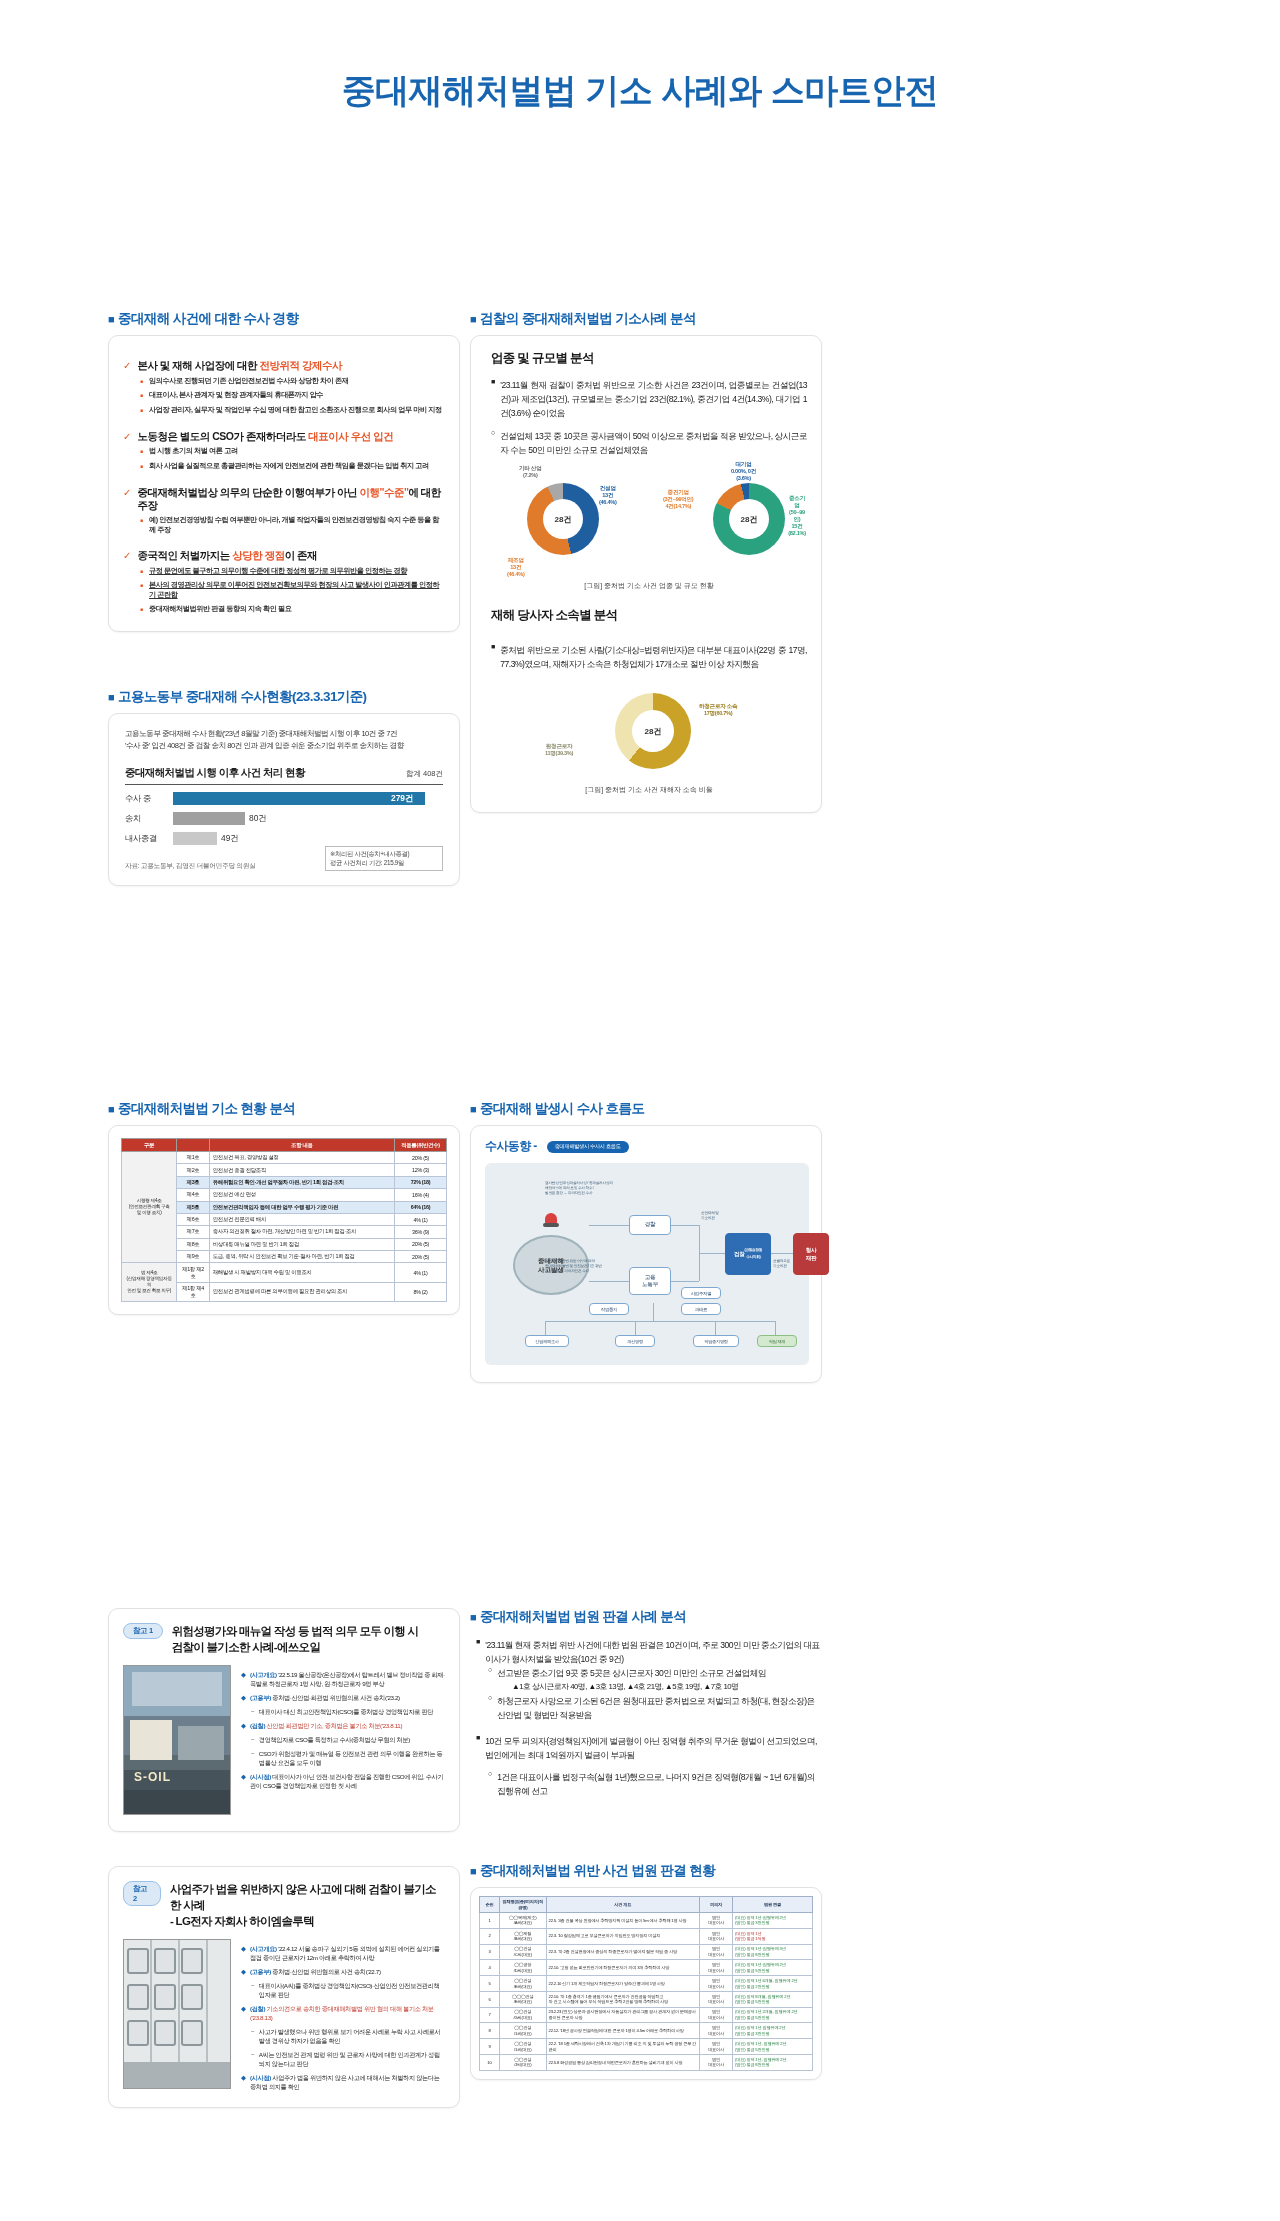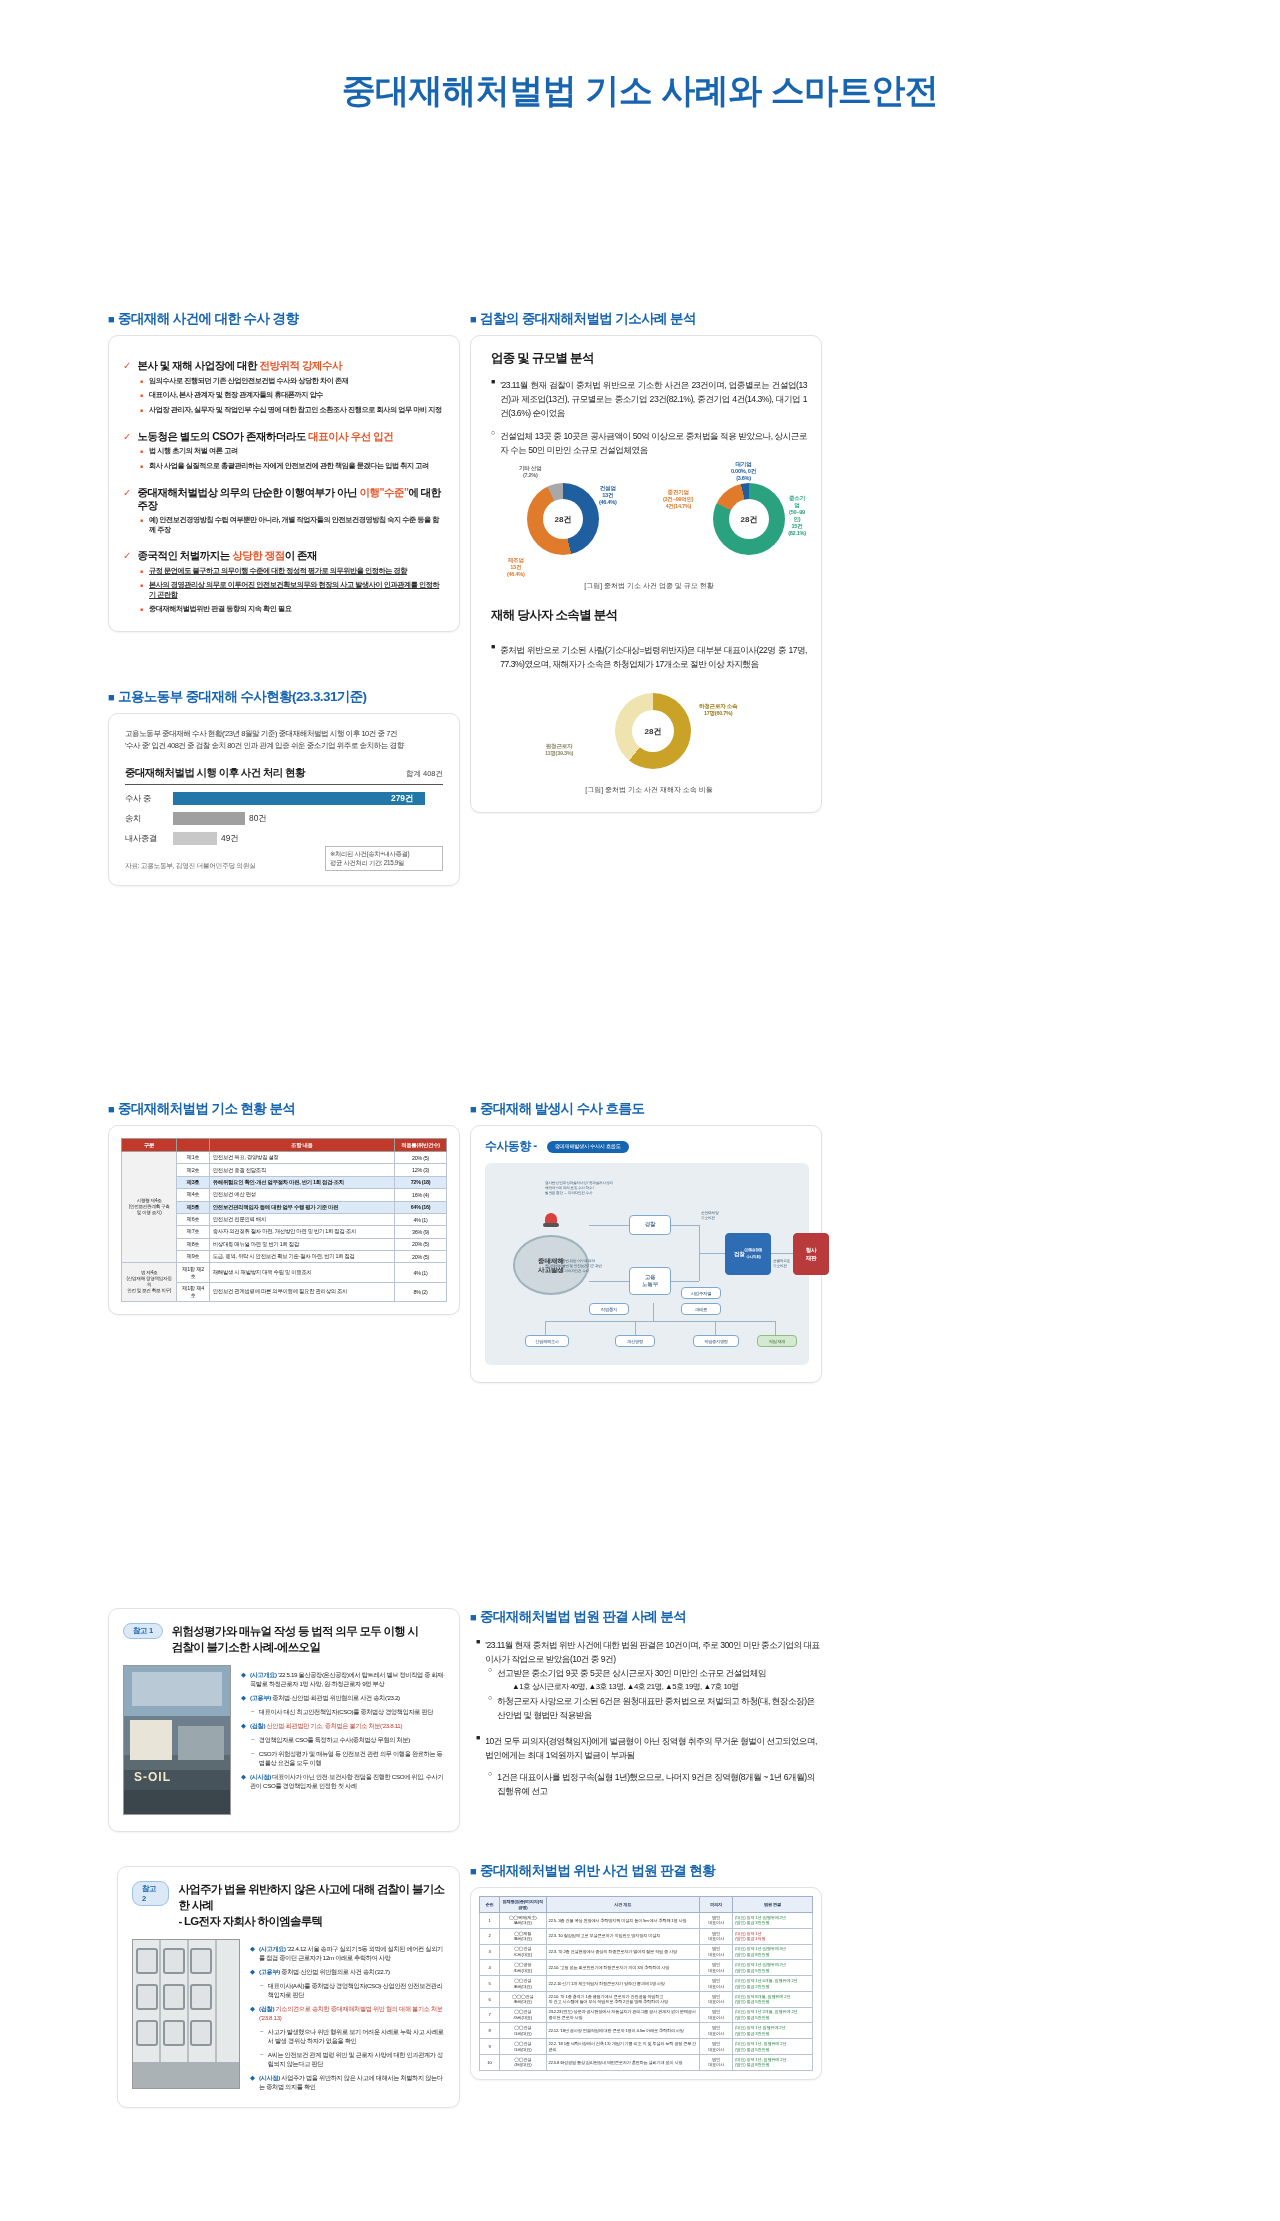--- a/index.html
+++ b/index.html
@@ -493,21 +493,21 @@
         <div class="dia">
             <span class="d">◆</span>
             <span class="dt"><span class="nm">(시사점)</span> <span>대표이사가 아닌 안전·보건사항 전담을 진행한 CSO에 위임, 수사기관이 CSO를 경영책임자로 인정한 첫 사례</span></span>
           </div>
       </div>
     </div>
   </div>
 </div>
 
 <div class="col-l" style="top:1866px;">
-  <div class="card" style="padding:14px 14px 16px 14px;margin-left:9px;">
+  <div class="card" style="padding:14px 14px 16px 14px;">
     <div style="display:flex;gap:9px;align-items:flex-start;">
       <span class="ref-badge">참고 2</span>
       <div class="ref-title" style="white-space:pre-line;">사업주가 법을 위반하지 않은 사고에 대해 검찰이 불기소한 사례
 - LG전자 자회사 하이엠솔루텍</div>
     </div>
 
     <div style="display:flex;gap:10px;margin-top:10px;">
       <div class="photo" style="width:108px;height:150px;flex:none;background:#cfd3d6;">
         <div style="position:absolute;left:0;top:0;width:100%;height:100%;
                     background:repeating-linear-gradient(90deg,#e6e9ea 0 26px,#b9c0c4 26px 28px),
@@ -558,21 +558,21 @@
   </div>
 </div>
 
 <div class="col-r" style="top:1608px;">
   <div class="sec-head">
     <span class="sq">■</span><span>중대재해처벌법 법원 판결 사례 분석</span>
   </div>
   <div style="margin-top:12px;padding-left:6px;">
     <div style="display:flex;gap:5px;">
       <span class="blk">■</span>
-      <div class="p-body">'23.11월 현재 중처법 위반 사건에 대한 법원 판결은 10건이며, 주로 300인 미만 중소기업의 대표이사가 작업으로 받았음(10건 중 9건)</div>
+      <div class="p-body">'23.11월 현재 중처법 위반 사건에 대한 법원 판결은 10건이며, 주로 300인 미만 중소기업의 대표이사가 형사처벌을 받았음(10건 중 9건)</div>
     </div>
     <div style="display:flex;gap:5px;padding-left:12px;">
       <span class="blk">○</span>
       <div class="p-body">선고받은 중소기업 9곳 중 5곳은 상시근로자 30인 미만인 소규모 건설업체임</div>
     </div>
     <div class="p-body" style="padding-left:36px;font-size:7.8px;">▲1호 상시근로자 40명, ▲3호 13명, ▲4호 21명, ▲5호 19명, ▲7호 10명</div>
     <div style="display:flex;gap:5px;padding-left:12px;">
       <span class="blk">○</span>
       <div class="p-body">하청근로자 사망으로 기소된 6건은 원청대표만 중처법으로 처벌되고 하청(대, 현장소장)은 산안법 및 형법만 적용받음</div>
     </div>

